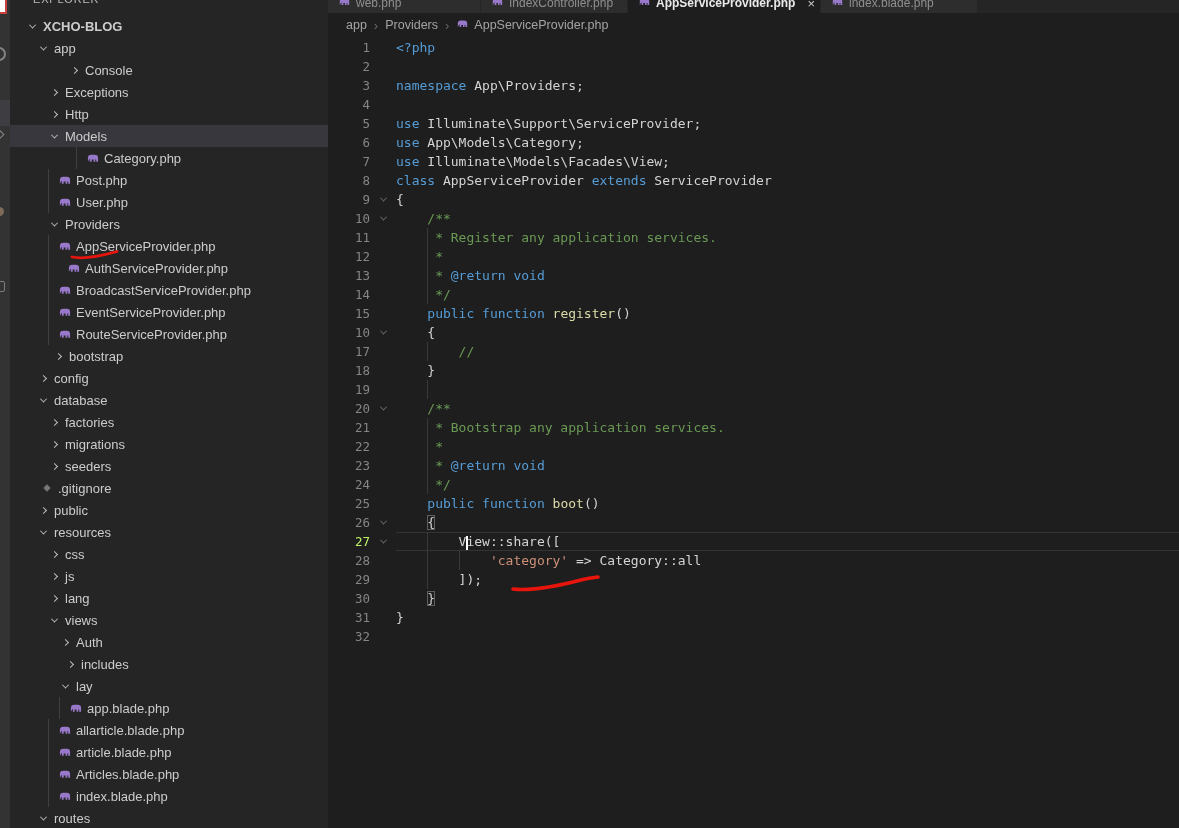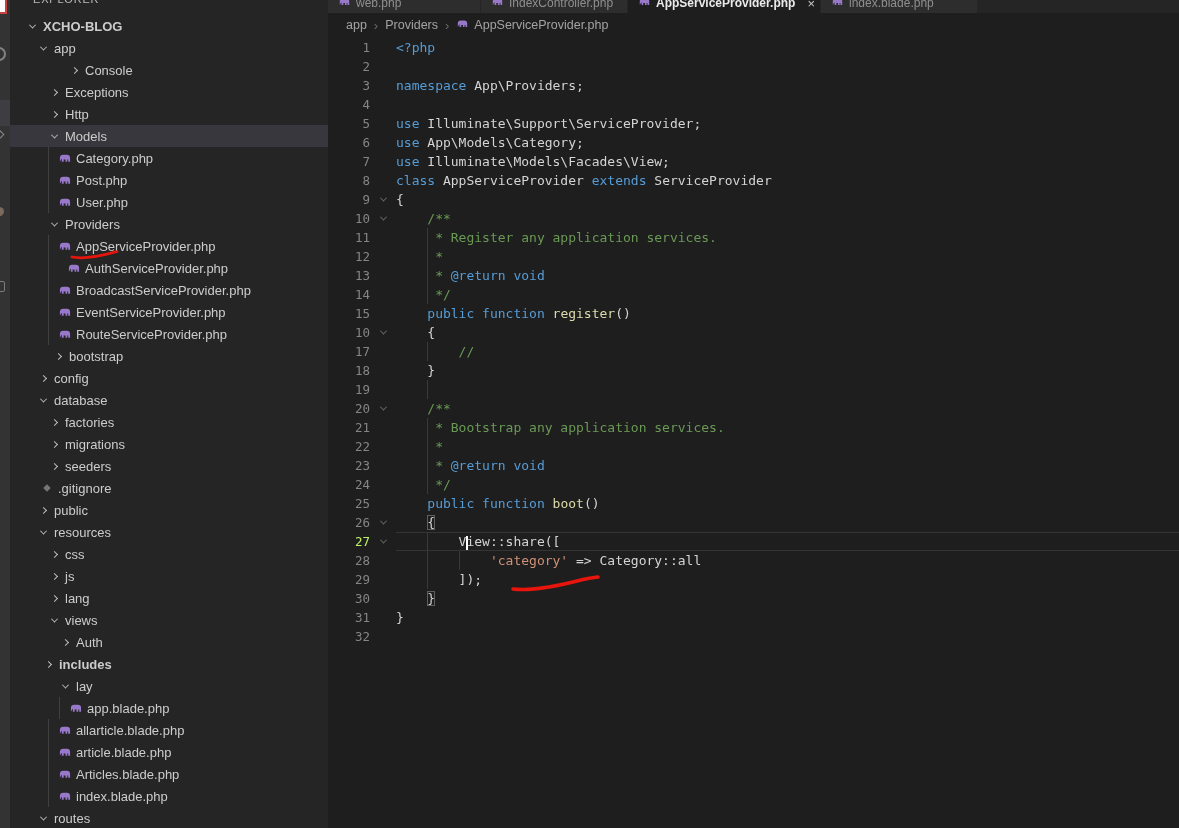--- a/index.html
+++ b/index.html
@@ -104,21 +104,21 @@
           <span class="chev right"></span>
         </span>
         <span class="tlab">Http</span>
       </div>
       <div class="trow sel" style="padding-left: 36px;">
         <span class="tbox">
           <span class="chev down"></span>
         </span>
         <span class="tlab">Models</span>
       </div>
-      <div class="trow" style="padding-left: 47px;">
+      <div class="trow" style="padding-left: 47px; margin-left: 28px;">
         <span class="tguide" style="left:38px"></span>
         <span class="tbox">
           <svg viewBox="0 0 16 16" width="14" height="14" style="flex:none">
             <path fill="#9878C8" d="M2.2 12.3 L2.2 7.8 Q2.2 4.2 6 4.2 L10 4.2 Q13.8 4.2 13.8 7.8 L13.8 12.3 L11.7 12.3 L11.7 9.7 L10.6 9.7 L10.6 12.3 L8.6 12.3 L8.6 9.7 L6.5 9.7 L6.5 12.3 L4.4 12.3 L4.4 9.2 Q3 9 2.9 7.6 L3.9 7.6 Q4 8.3 4.4 8.3 Z"></path>
           </svg>
         </span>
         <span class="tlab">Category.php</span>
       </div>
       <div class="trow" style="padding-left: 47px;">
         <span class="tguide" style="left:38px"></span>
@@ -268,21 +268,21 @@
           <span class="chev down"></span>
         </span>
         <span class="tlab">views</span>
       </div>
       <div class="trow" style="padding-left: 47px;">
         <span class="tbox">
           <span class="chev right"></span>
         </span>
         <span class="tlab">Auth</span>
       </div>
-      <div class="trow" style="padding-left: 30px; font-weight: bold;">
+      <div class="trow" style="padding-left: 52px;">
         <span class="tbox">
           <span class="chev right"></span>
         </span>
         <span class="tlab">includes</span>
       </div>
       <div class="trow" style="padding-left: 47px;">
         <span class="tbox">
           <span class="chev down"></span>
         </span>
         <span class="tlab">lay</span>

